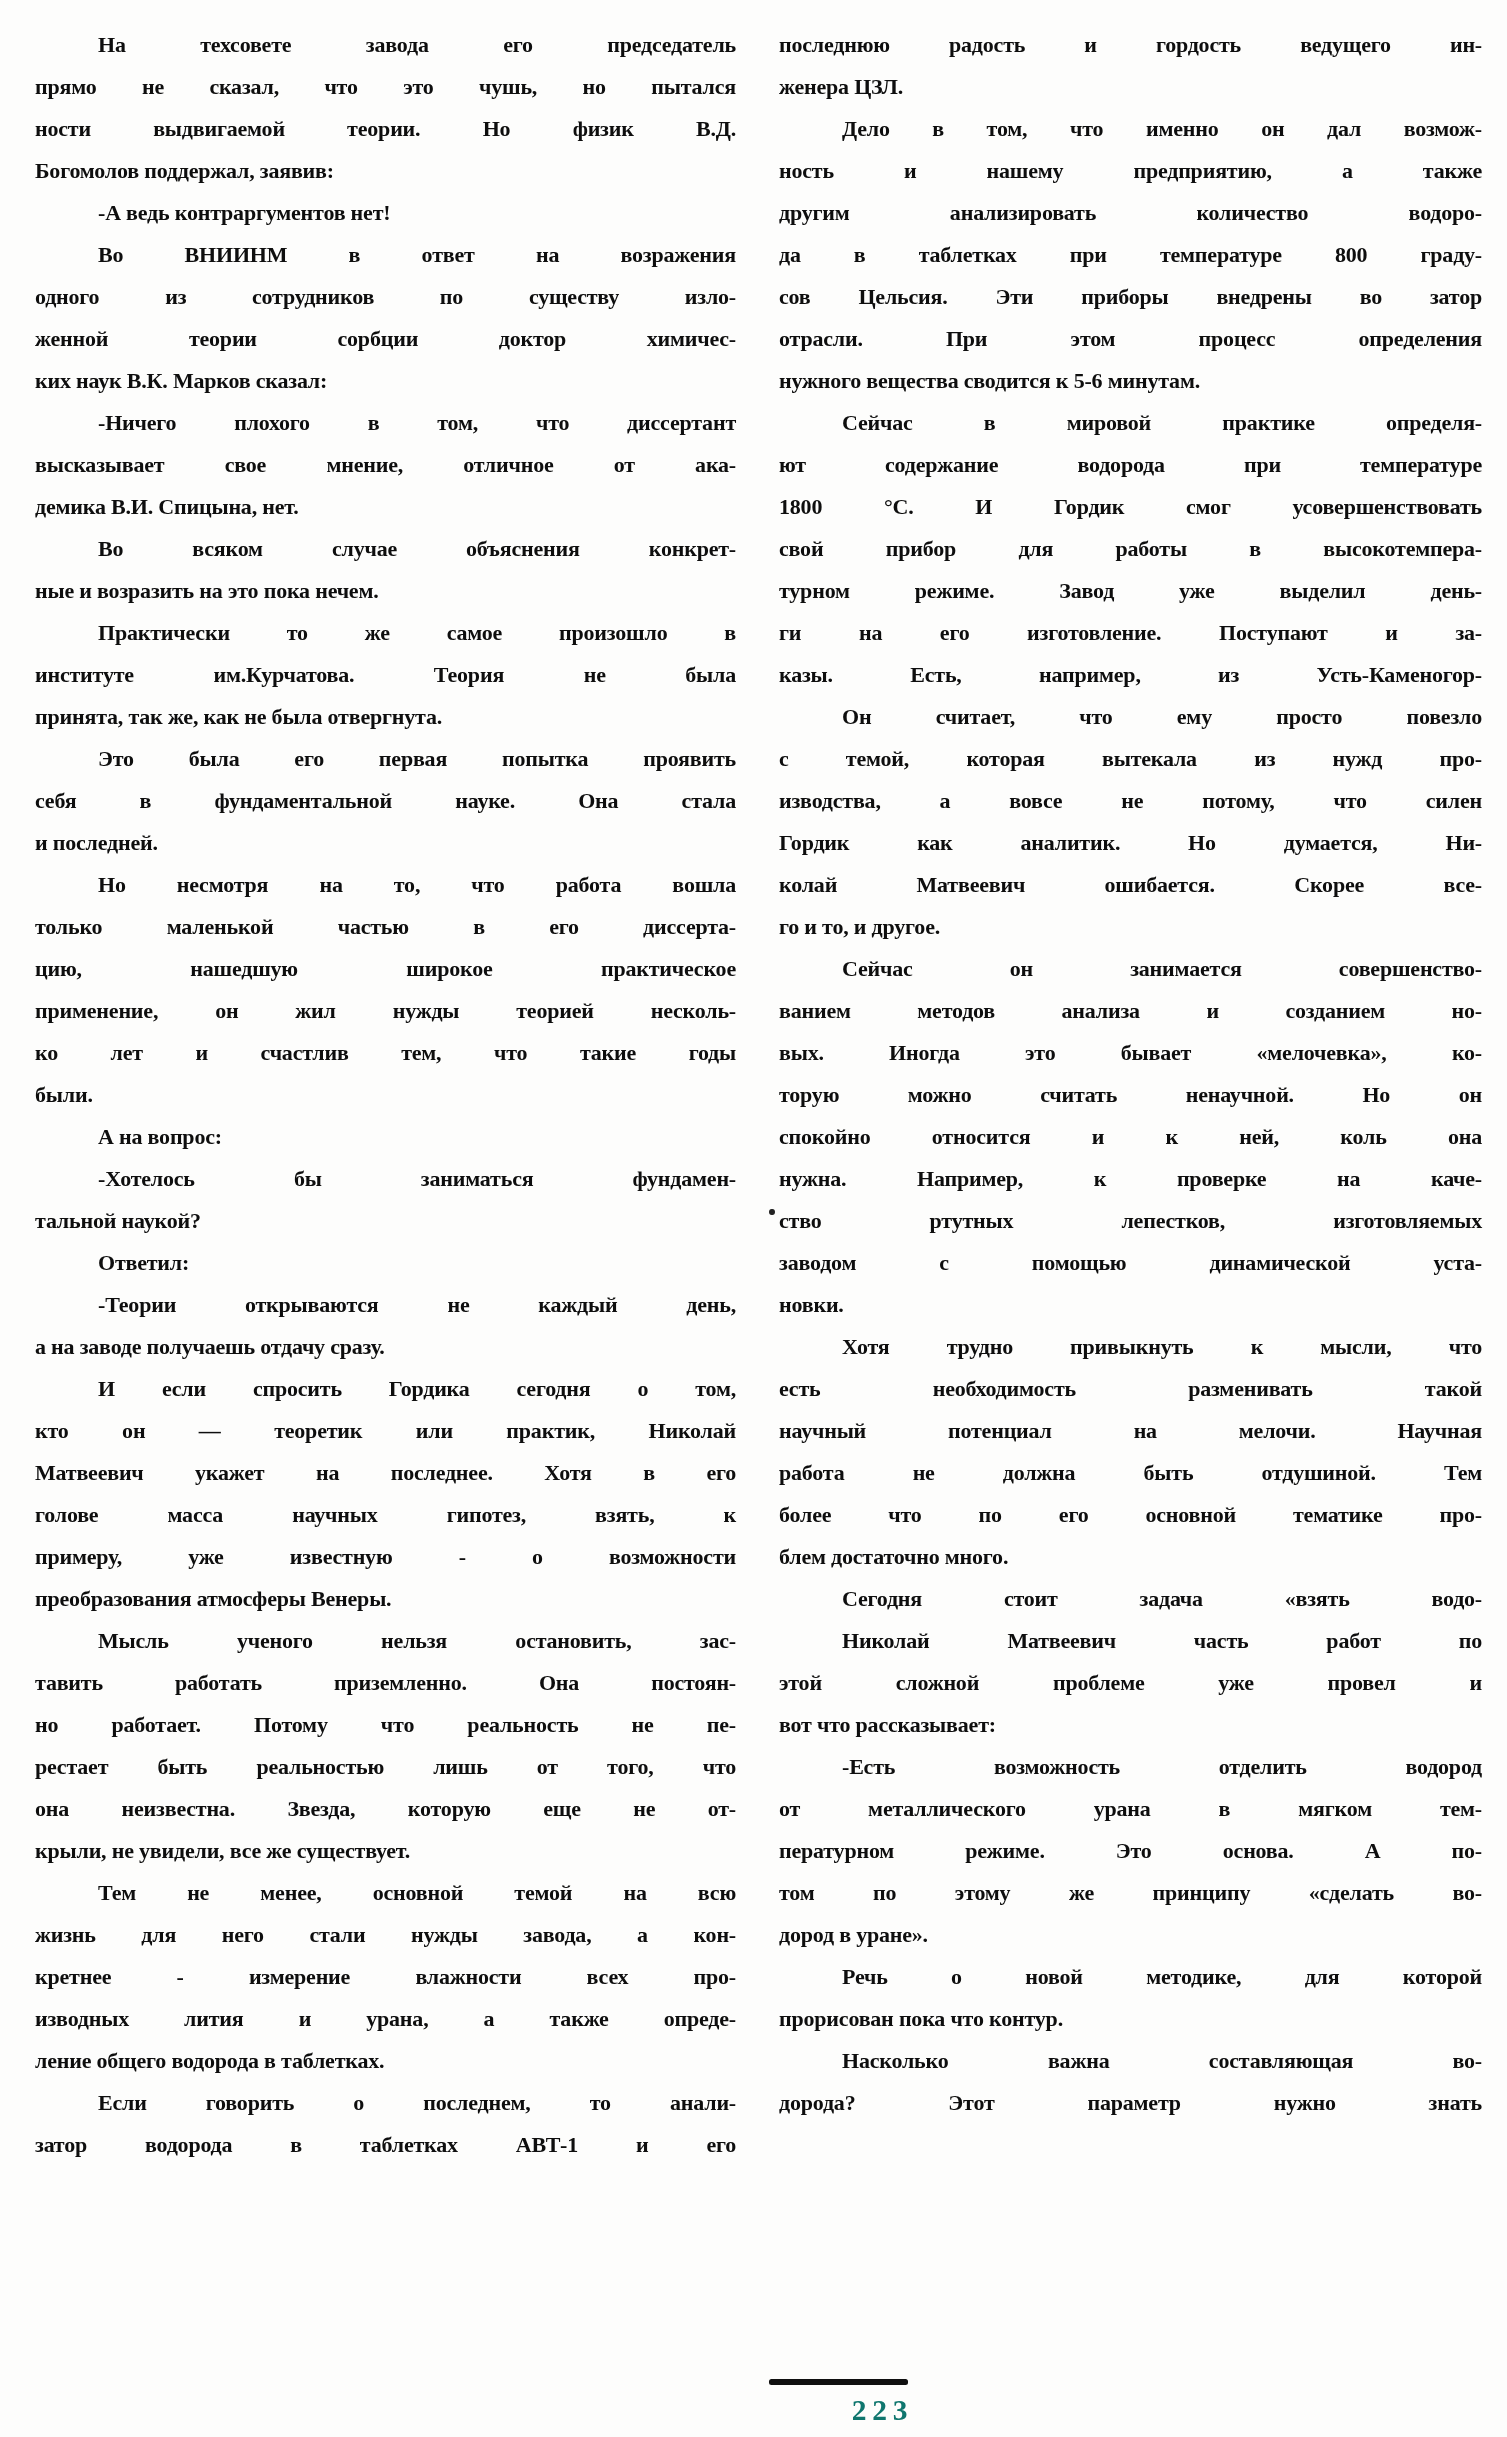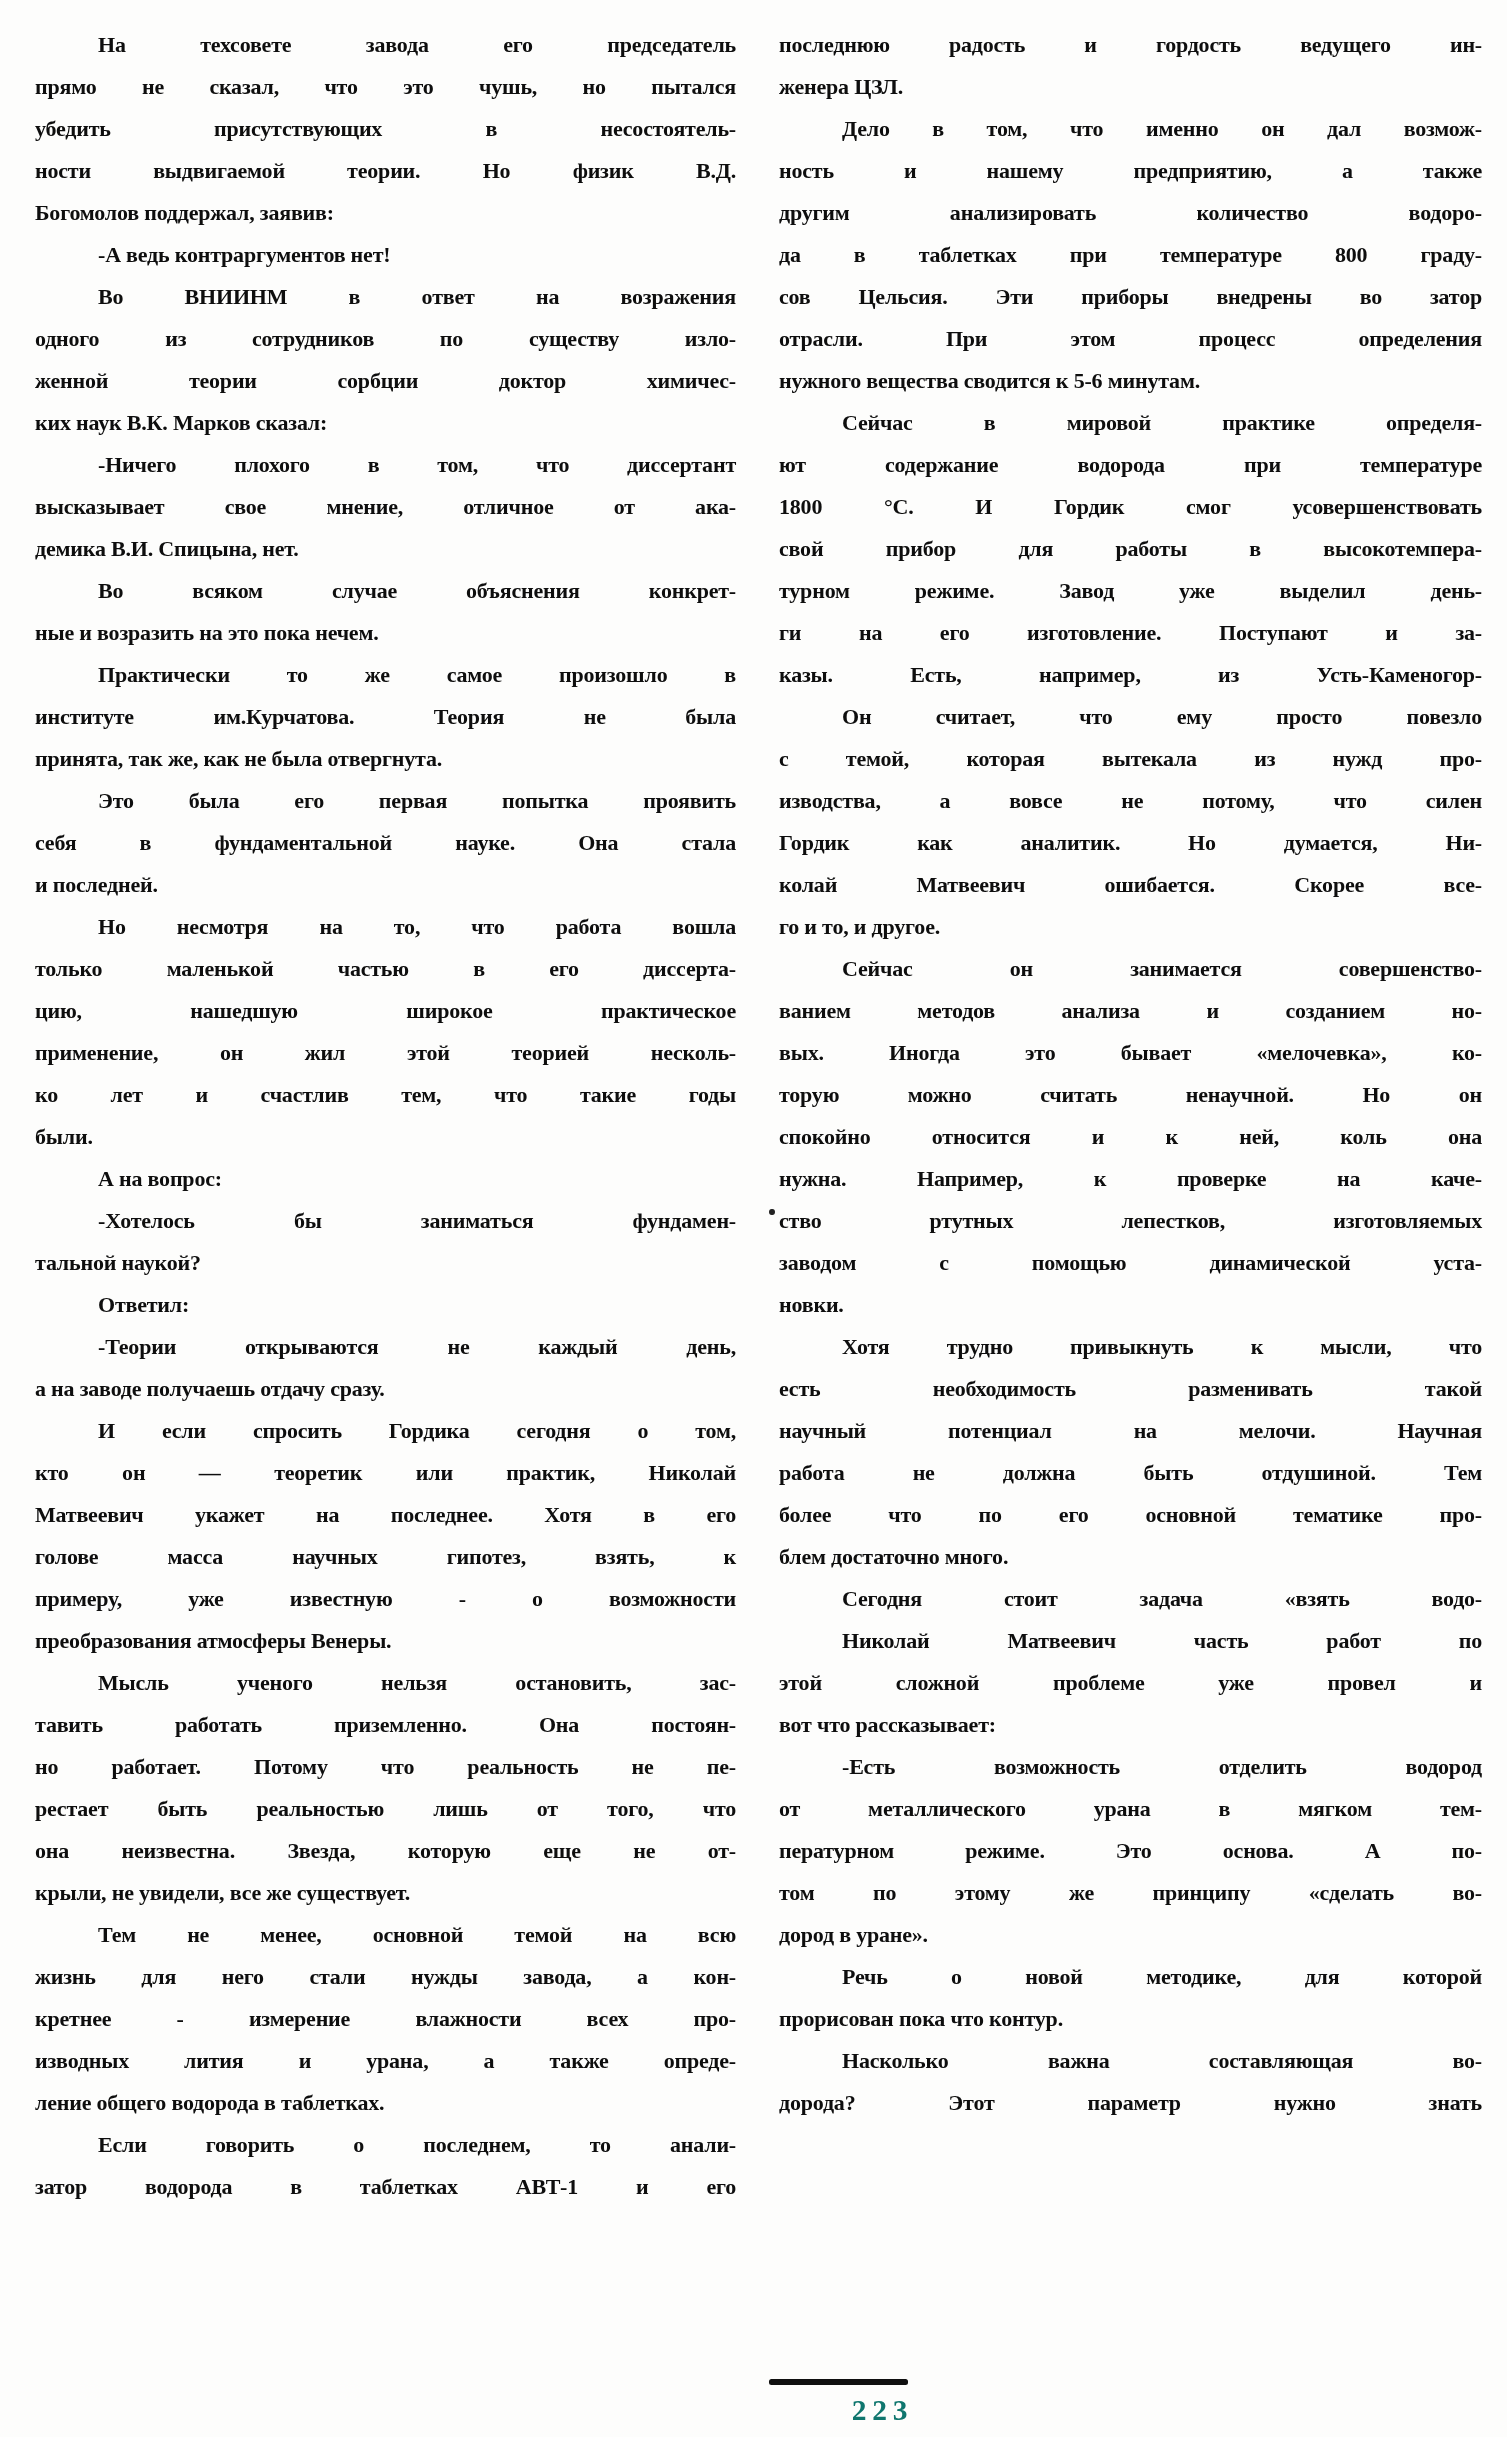--- a/index.html
+++ b/index.html
@@ -69,21 +69,20 @@
     border-radius: 50%;
   }
 </style>
 </head>
 <body style="background: rgb(253, 253, 252);">
 
 <div class="page" style="color: rgb(14, 14, 14);">
   <div class="col col-left">
       <div class="line p j">На техсовете завода его председатель</div>
       <div class="line j">прямо не сказал, что это чушь, но пытался</div>
-      <div class="line j">убедить присутствующих в несостоятель-</div>
       <div class="line j">ности выдвигаемой теории. Но физик В.Д.</div>
       <div class="line">Богомолов поддержал, заявив:</div>
       <div class="line p">-А ведь контраргументов нет!</div>
       <div class="line p j">Во ВНИИНМ в ответ на возражения</div>
       <div class="line j">одного из сотрудников по существу изло-</div>
       <div class="line j">женной теории сорбции доктор химичес-</div>
       <div class="line">ких наук В.К. Марков сказал:</div>
       <div class="line p j">-Ничего плохого в том, что диссертант</div>
       <div class="line j">высказывает свое мнение, отличное от ака-</div>
       <div class="line">демика В.И. Спицына, нет.</div>
@@ -91,21 +90,21 @@
       <div class="line">ные и возразить на это пока нечем.</div>
       <div class="line p j">Практически то же самое произошло в</div>
       <div class="line j">институте им.Курчатова. Теория не была</div>
       <div class="line">принята, так же, как не была отвергнута.</div>
       <div class="line p j">Это была его первая попытка проявить</div>
       <div class="line j">себя в фундаментальной науке. Она стала</div>
       <div class="line">и последней.</div>
       <div class="line p j">Но несмотря на то, что работа вошла</div>
       <div class="line j">только маленькой частью в его диссерта-</div>
       <div class="line j">цию, нашедшую широкое практическое</div>
-      <div class="line j">применение, он жил этой теорией несколь-</div>
+      <div class="line j">применение, он жил нужды теорией несколь-</div>
       <div class="line j">ко лет и счастлив тем, что такие годы</div>
       <div class="line">были.</div>
       <div class="line p">А на вопрос:</div>
       <div class="line p j">-Хотелось бы заниматься фундамен-</div>
       <div class="line">тальной наукой?</div>
       <div class="line p">Ответил:</div>
       <div class="line p j">-Теории открываются не каждый день,</div>
       <div class="line">а на заводе получаешь отдачу сразу.</div>
       <div class="line p j">И если спросить Гордика сегодня о том,</div>
       <div class="line j">кто он — теоретик или практик, Николай</div>

